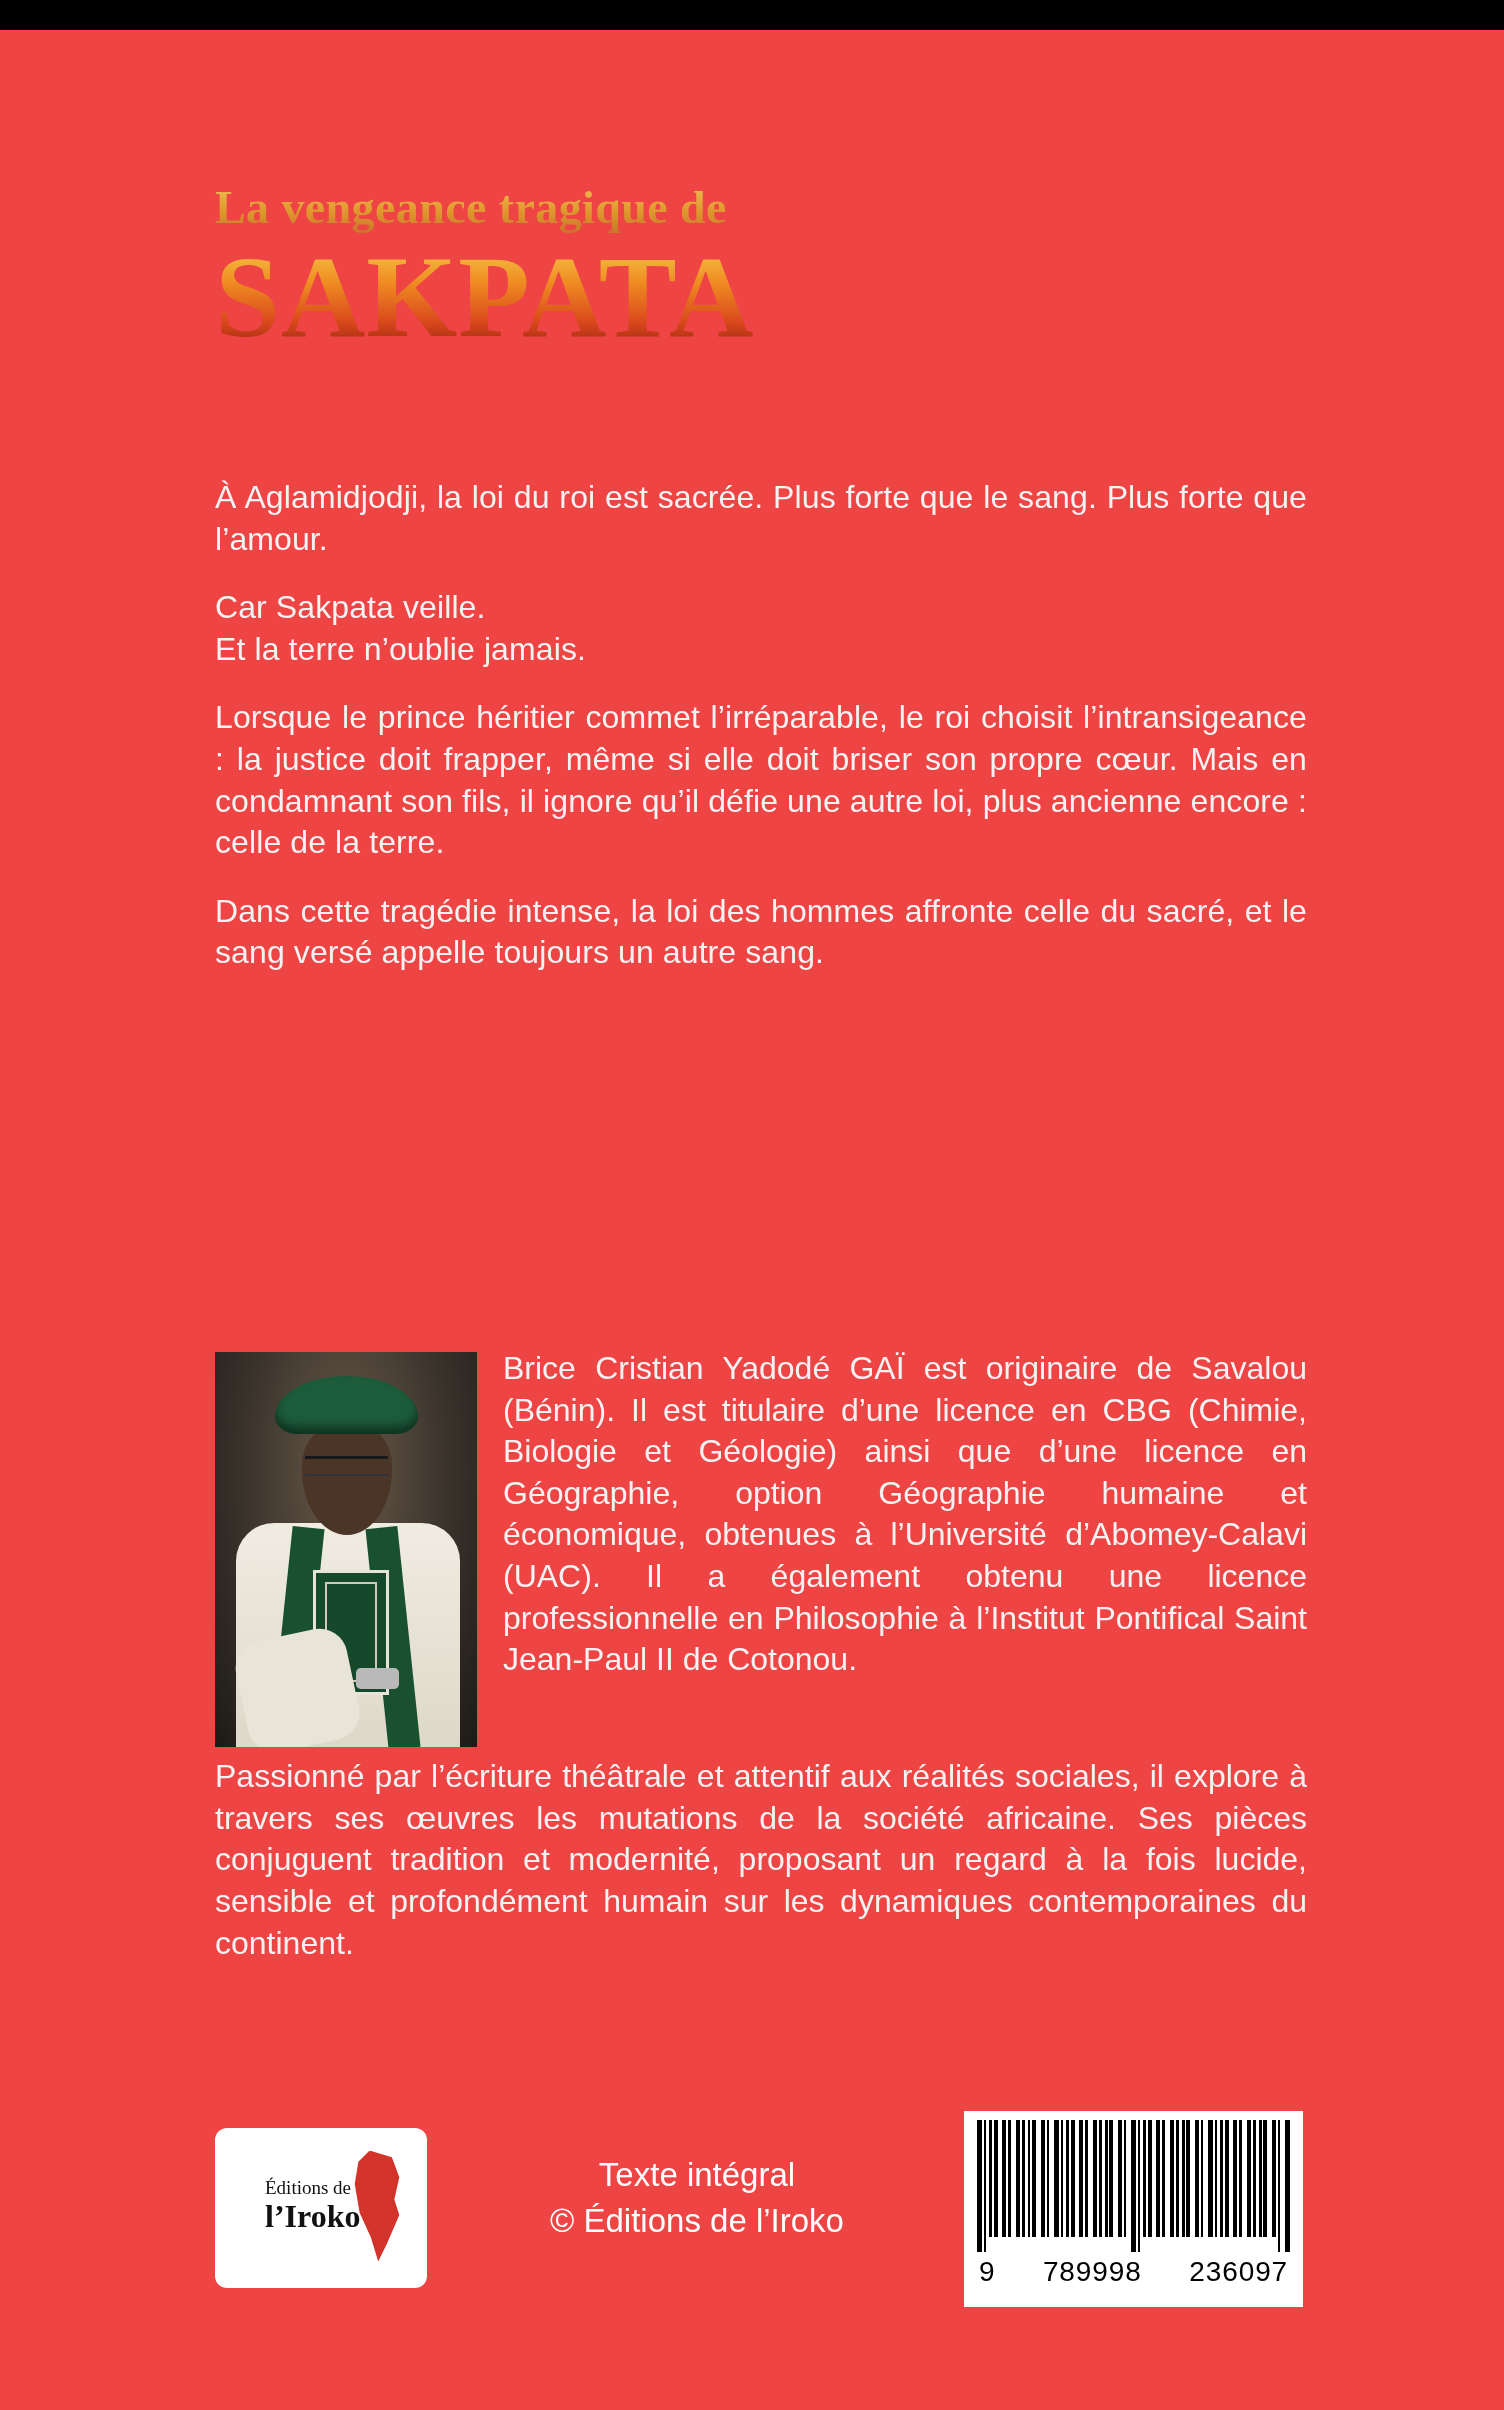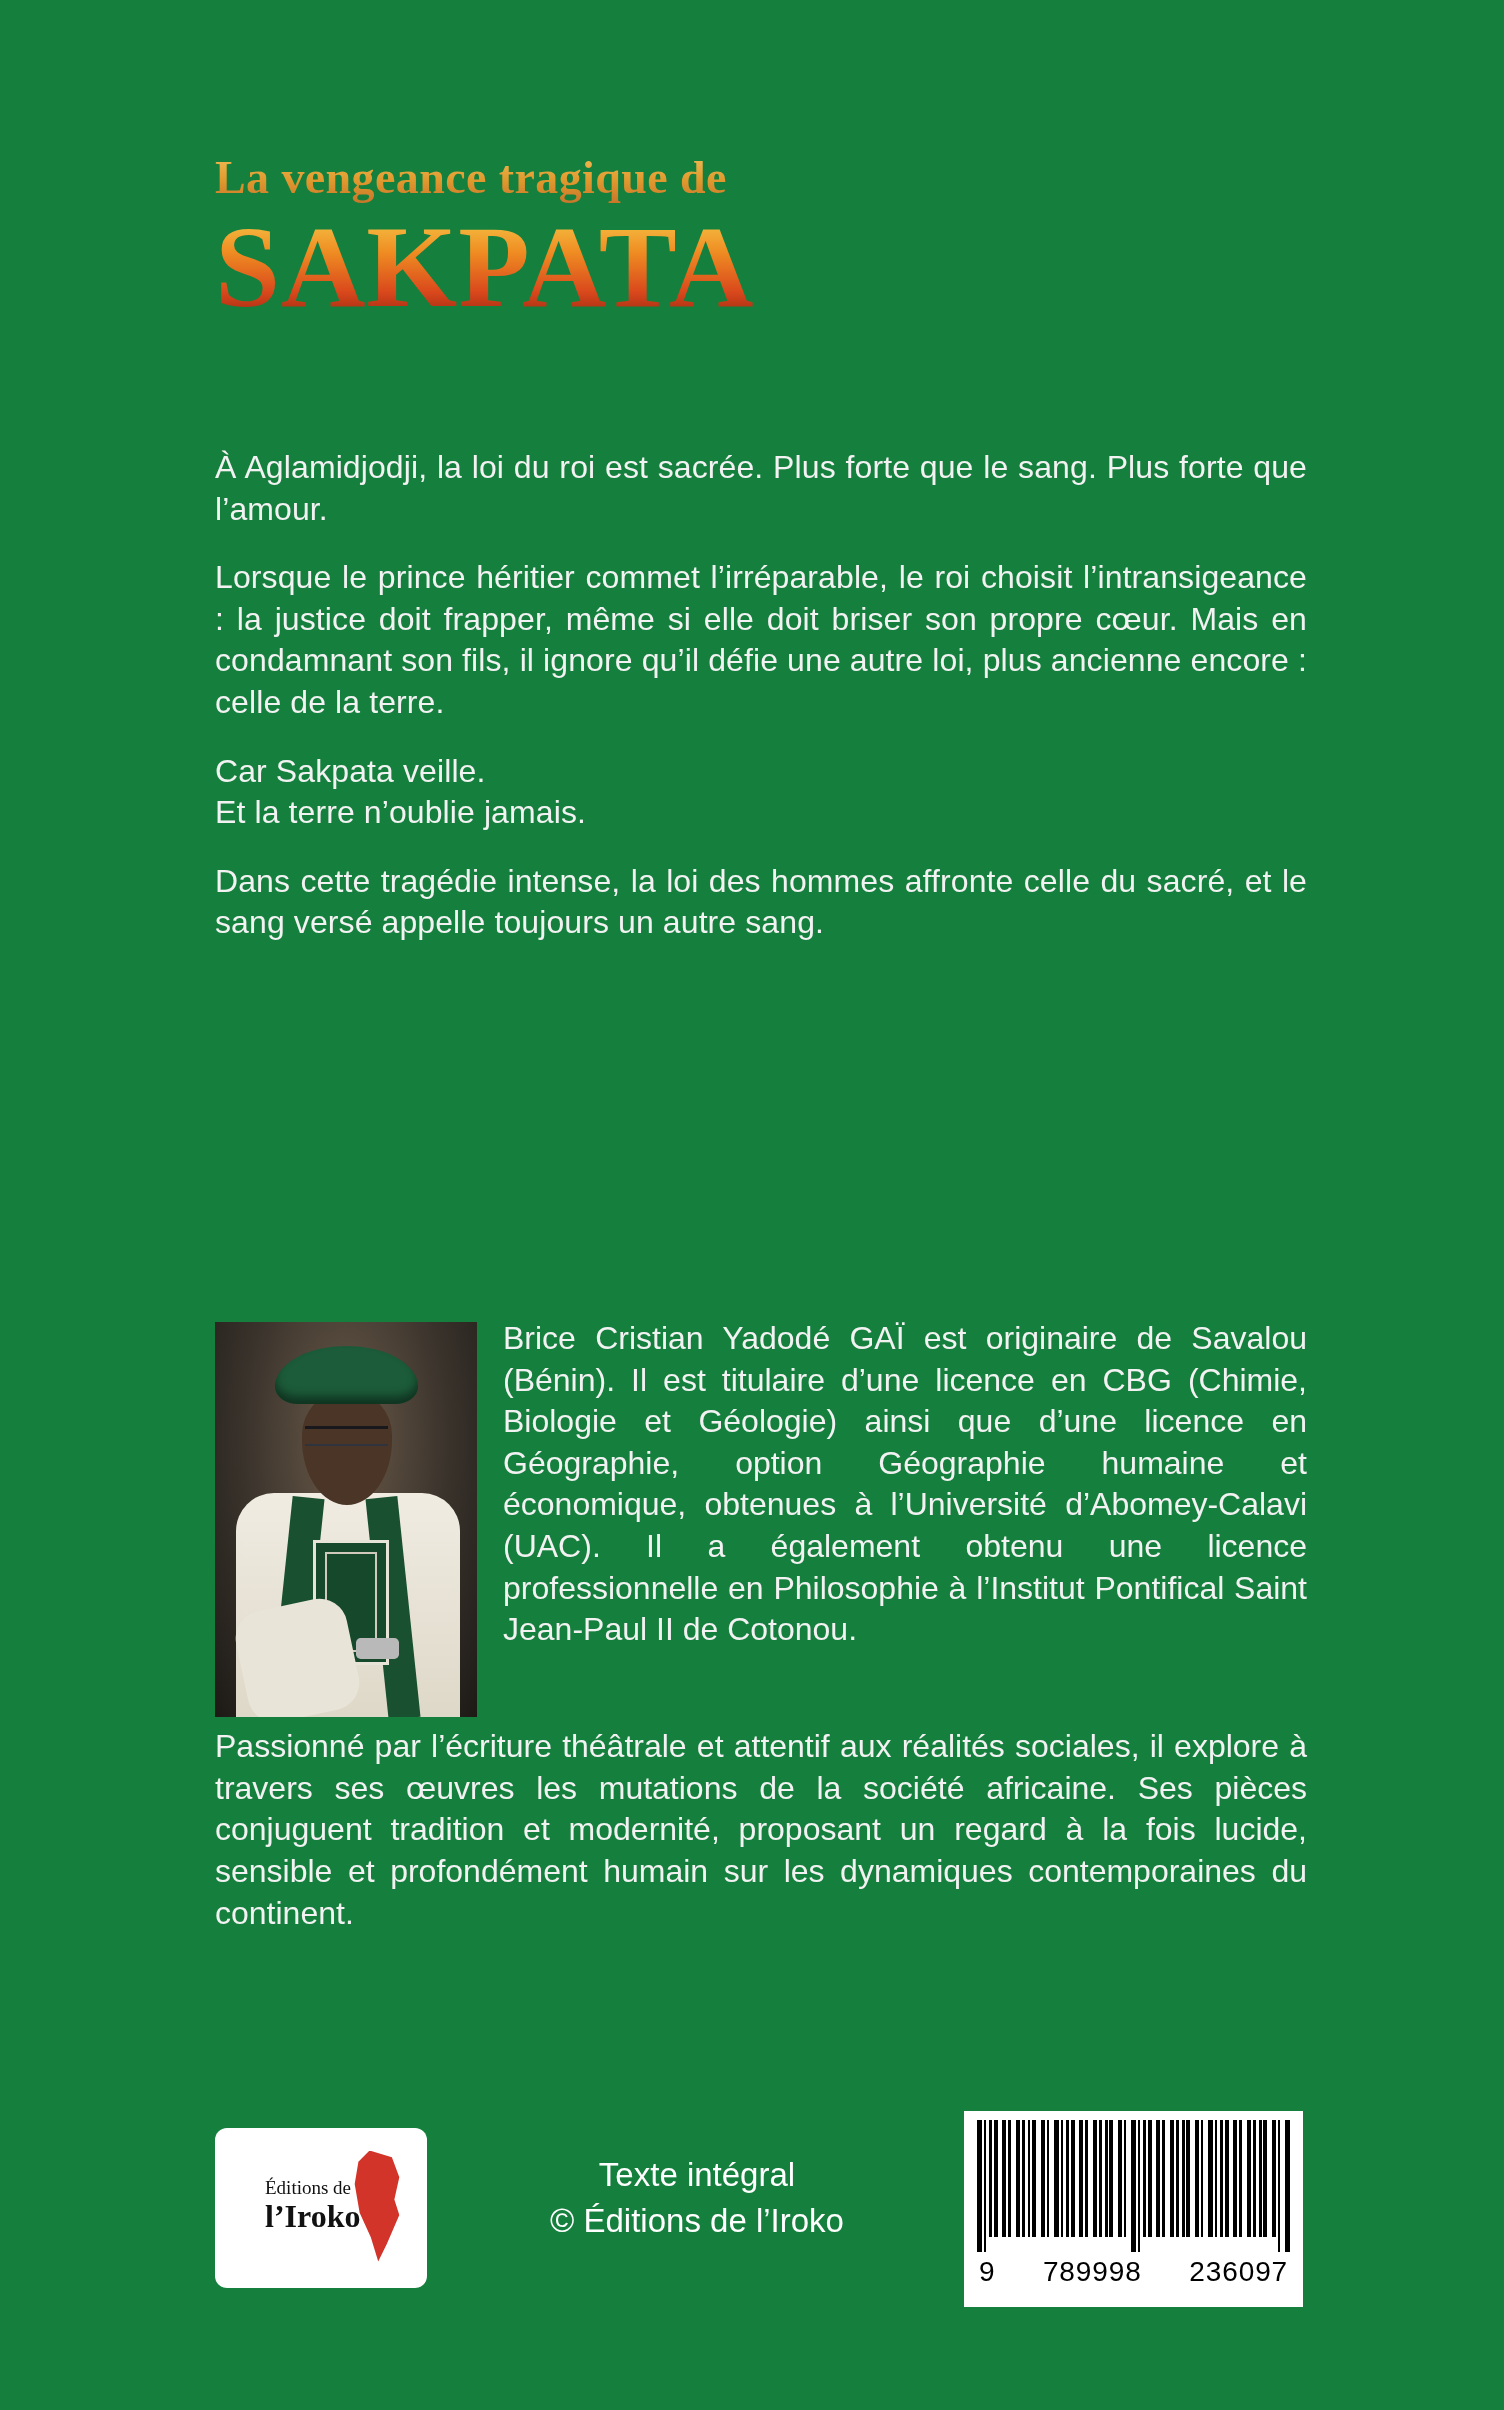--- a/index.html
+++ b/index.html
@@ -11,21 +11,22 @@
     width: 1505px;
     height: 2411px;
     position: relative;
     font-family: "Liberation Sans", sans-serif;
     color: #ffffff;
     overflow: hidden;
   }
   .page {
     position: absolute;
     inset: 0;
-    background: #15803d;
+    background: #ef4444;
+    margin-top: 30px;
   }
 
   
   .title-block {
     position: absolute;
     left: 215px;
     top: 151px;
     width: 1092px;
   }
   .title-small {
@@ -263,23 +264,23 @@
 
 <div class="page">
 
   <div class="title-block">
     <div class="title-small">La vengeance tragique de</div>
     <div class="title-main">SAKPATA</div>
   </div>
 
   <div class="blurb">
     <p class="para">À Aglamidjodji, la loi du roi est sacrée. Plus forte que le sang. Plus forte que l’amour.</p>
-    <p class="para">Lorsque le prince héritier commet l’irréparable, le roi choisit l’intransigeance : la justice doit frapper, même si elle doit briser son propre cœur. Mais en condamnant son fils, il ignore qu’il défie une autre loi, plus ancienne encore : celle de la terre.</p>
     <p class="para nojustify" style="white-space: pre-line;">Car Sakpata veille.
 Et la terre n’oublie jamais.</p>
+    <p class="para">Lorsque le prince héritier commet l’irréparable, le roi choisit l’intransigeance : la justice doit frapper, même si elle doit briser son propre cœur. Mais en condamnant son fils, il ignore qu’il défie une autre loi, plus ancienne encore : celle de la terre.</p>
     <p class="para last">Dans cette tragédie intense, la loi des hommes affronte celle du sacré, et le sang versé appelle toujours un autre sang.</p>
   </div>
 
   <div class="author-block">
     <div class="author-photo">
       <div class="ph-body"></div>
       <div class="ph-stole-l"></div>
       <div class="ph-stole-r"></div>
       <div class="ph-panel"></div>
       <div class="ph-arm"></div>

